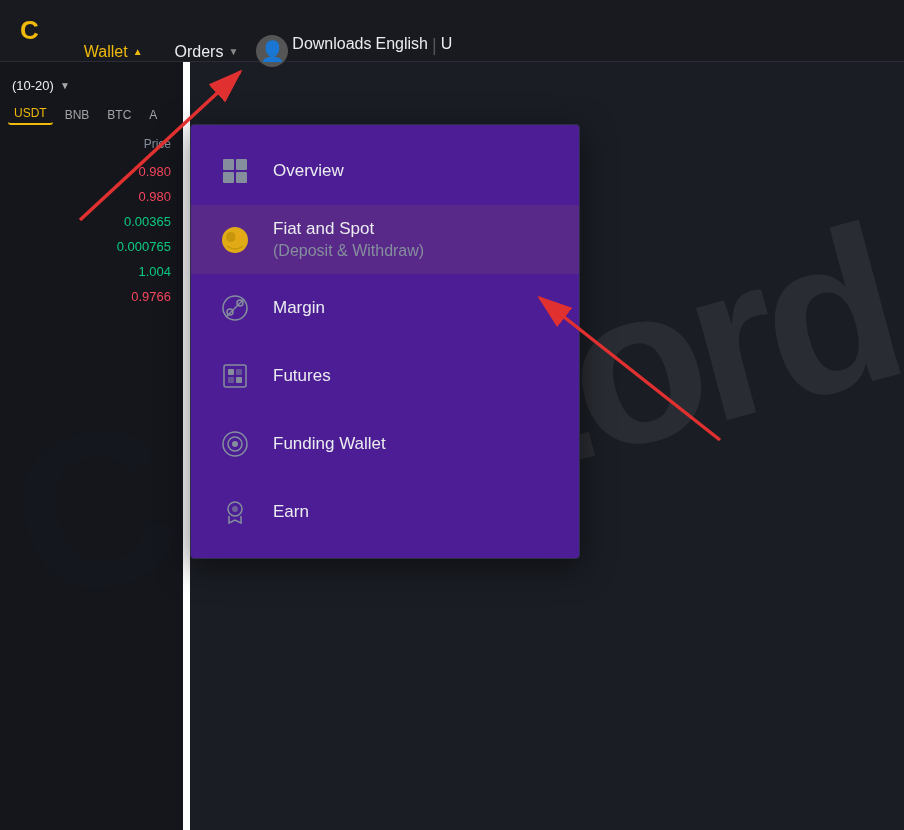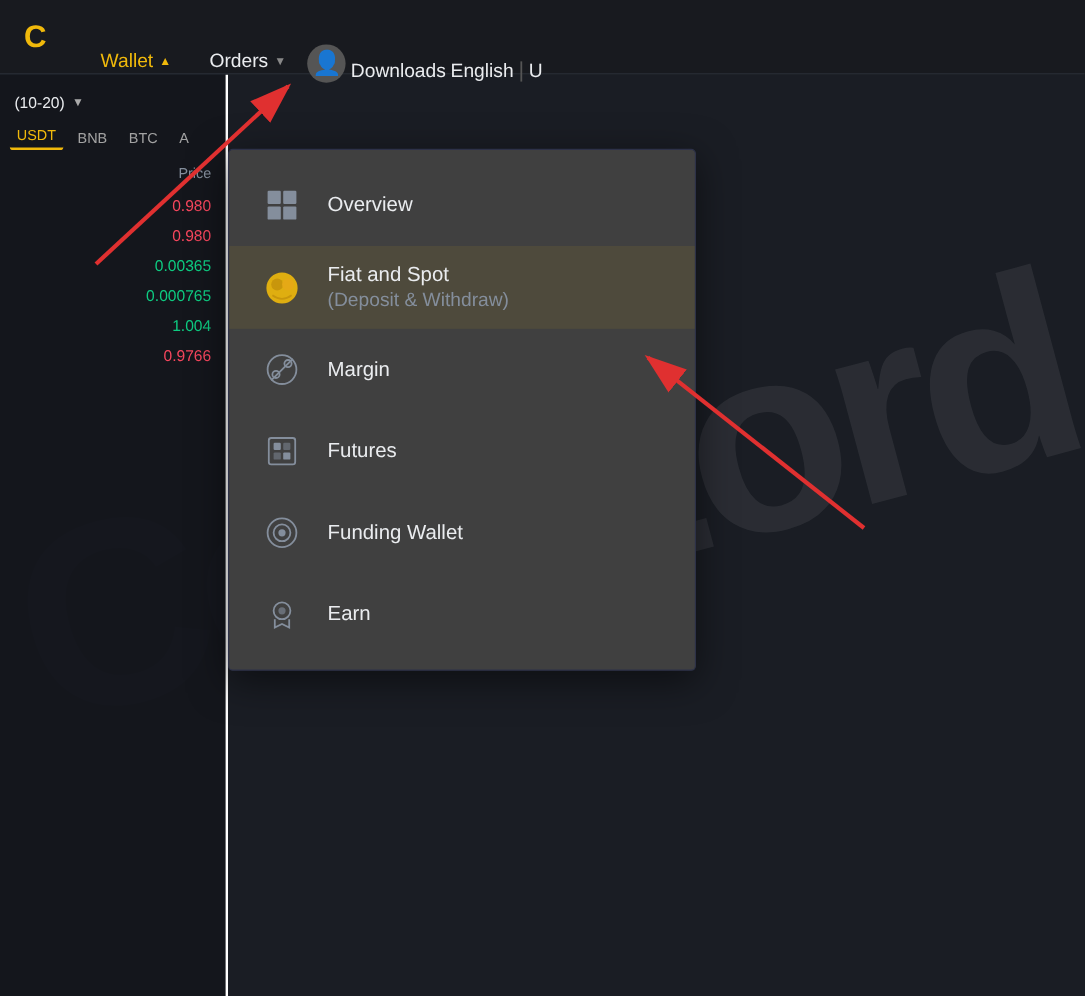--- a/index.html
+++ b/index.html
@@ -50,21 +50,21 @@
 
     .logo-text {
       font-size: 26px;
       font-weight: 700;
       color: #f0b90b;
       letter-spacing: 1px;
     }
 
     .navbar-links {
       display: flex;
-      align-items: flex-end;
+      align-items: flex-start;
       gap: 4px;
       margin-top: 42px;
     }
 
     .nav-item {
       display: flex;
       align-items: center;
       gap: 5px;
       color: #eaecef;
       font-size: 16px;
@@ -112,21 +112,21 @@
       position: relative;
       z-index: 5;
       display: flex;
       height: calc(830px - 62px);
     }
 
     
     .sidebar {
       width: 190px;
       background: rgba(20, 22, 28, 0.92);
-      border-right: 2px solid #ffffff;
+      border-right: 7px solid #ffffff;
       padding-top: 10px;
       flex-shrink: 0;
     }
 
     .sidebar-filter {
       display: flex;
       align-items: center;
       gap: 6px;
       padding: 6px 12px;
       color: #eaecef;
@@ -185,21 +185,21 @@
     
     .dropdown-overlay {
       position: absolute;
       top: 62px;
       left: 190px;
       z-index: 100;
       display: flex;
     }
 
     .dropdown-menu {
-      background: #404040;
+      background: #4c1d95;
       border: 1px solid #2d3148;
       border-radius: 4px;
       width: 390px;
       padding: 12px 0;
       box-shadow: 0 8px 32px rgba(0,0,0,0.5);
     }
 
     .dropdown-item {
       display: flex;
       align-items: center;

